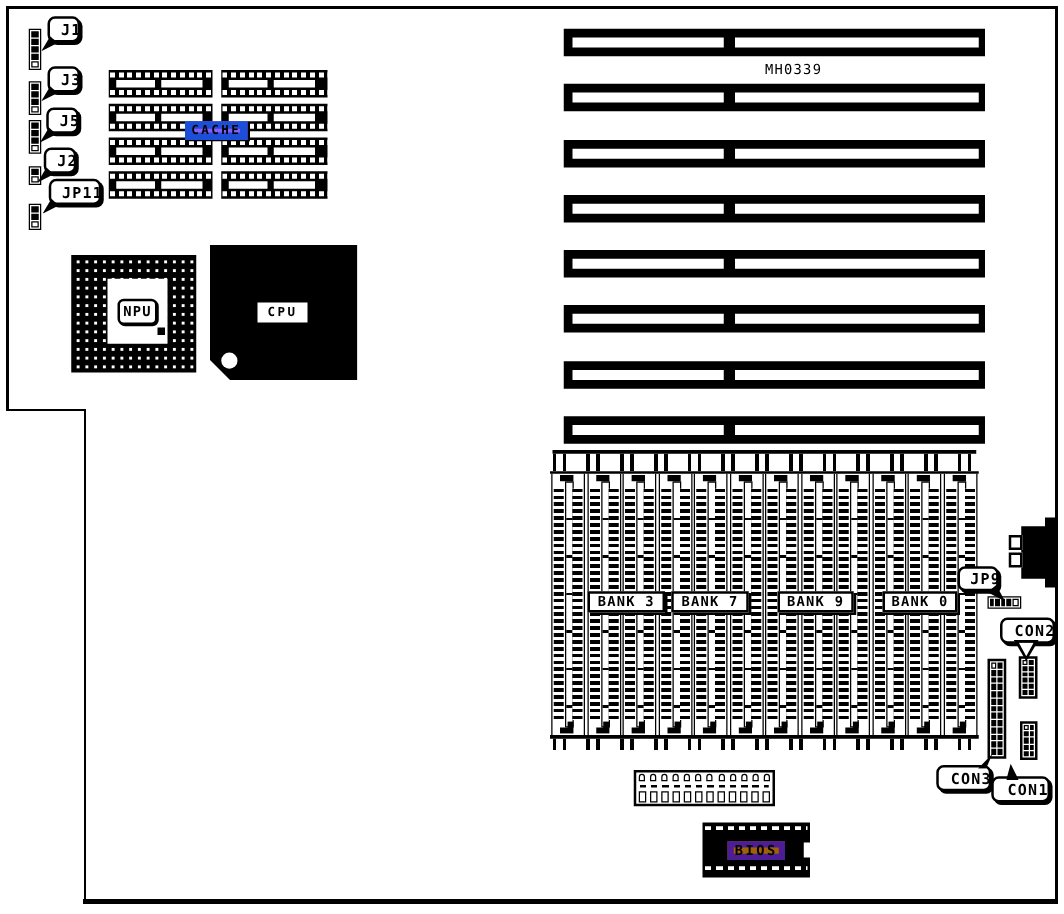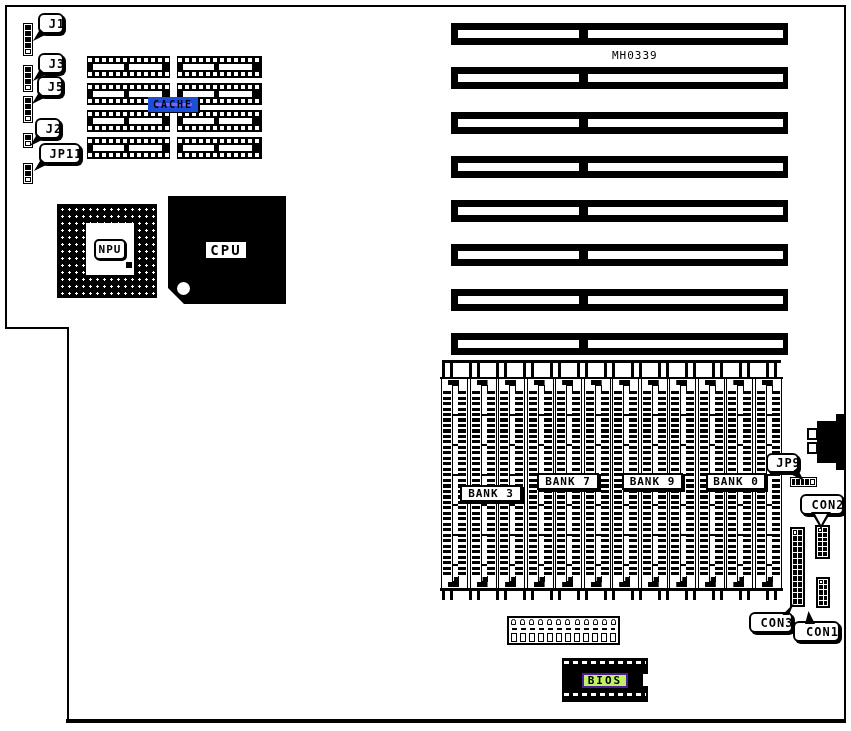--- a/index.html
+++ b/index.html
@@ -52,21 +52,21 @@
   .npu-label{background:#fff;border:2px solid #000;border-radius:5px;box-shadow:1px 1px 0 #000;
              padding:2px 3px;font-weight:bold;font-size:11px;letter-spacing:1px;}
   .npu-dot{position:absolute;left:69px;top:58px;width:6px;height:6px;background:#000;}
 
   
   .cpu{position:absolute;left:168px;top:196px;width:118px;height:108px;background:#000;
        clip-path:polygon(0 0,100% 0,100% 100%,16px 100%,0 calc(100% - 16px));}
   .cpu-dot{position:absolute;left:9px;top:86px;width:13px;height:13px;background:#fff;border-radius:50%;}
   .cpu-label{position:absolute;left:38px;top:46px;width:40px;height:16px;background:#fff;
              display:flex;align-items:center;justify-content:center;font-weight:bold;
-             font-size:14px;letter-spacing:2px;}
+             font-size:10px;letter-spacing:2px;}
 
   
   .isa-col{position:absolute;left:451px;top:23px;width:337px;display:flex;
            flex-direction:column;row-gap:22.3px;}
   .isa-slot{position:relative;height:22px;background:#000;}
   .sa,.sb{position:absolute;top:7px;height:8px;background:#fff;}
   .sa{left:7px;width:121px;}
   .sb{left:137px;width:195px;}
   .partnum{position:absolute;left:612px;top:49px;font-size:11px;letter-spacing:1px;}
 
@@ -115,22 +115,22 @@
   .pwr-dash{height:2px;margin:0 1px;
             background:repeating-linear-gradient(to right,#000 0 5px,rgba(0,0,0,0) 5px 9px);}
   .psq{width:6px;height:9px;border:1px solid #000;box-sizing:border-box;}
 
   
   .bios{position:absolute;left:562px;top:658px;width:86px;height:44px;background:#000;}
   .bios::before,.bios::after{content:"";position:absolute;left:2px;right:2px;height:3px;
        background:repeating-linear-gradient(to right,#fff 0 5px,rgba(0,0,0,0) 5px 9px);}
   .bios::before{top:3px;} .bios::after{bottom:6px;}
   .bios-notch{position:absolute;right:0;top:16px;width:5px;height:12px;background:#fff;}
-  .bios-label{position:absolute;left:20px;top:15px;width:46px;height:15px;background:#bef264;
-              border:2px solid #4c1d95;display:flex;align-items:center;justify-content:center;
+  .bios-label{position:absolute;left:20px;top:15px;width:46px;height:15px;background:#a16207;
+              border:5px solid #4c1d95;display:flex;align-items:center;justify-content:center;
               font-weight:bold;font-size:11px;letter-spacing:2px;box-sizing:border-box;}
 </style>
 </head>
 <body>
 
 <div class="board">
 
   <svg class="outline" width="851" height="731">
     <polygon points="6,6 845,6 845,722 68,722 68,328 6,328" fill="none" stroke="#000" stroke-width="2" shape-rendering="crispEdges"></polygon>
     <line x1="66" y1="721" x2="846" y2="721" stroke="#000" stroke-width="4" shape-rendering="crispEdges"></line>
@@ -166,21 +166,21 @@
     </div>
 
   <div class="callout" style="left:38px;top:13px;width:26px;">
       <span>J1</span>
       <i class="tail dl"></i>
     </div>
   <div class="callout" style="left:38px;top:53px;width:26px;">
       <span>J3</span>
       <i class="tail dl"></i>
     </div>
-  <div class="callout" style="left:37px;top:76px;width:26px;">
+  <div class="callout" style="left:37px;top:86px;width:26px;">
       <span>J5</span>
       <i class="tail dl"></i>
     </div>
   <div class="callout" style="left:35px;top:118px;width:26px;">
       <span>J2</span>
       <i class="tail dl"></i>
     </div>
   <div class="callout" style="left:39px;top:143px;width:42px;">
       <span>JP11</span>
       <i class="tail dl"></i>
@@ -355,21 +355,21 @@
         </div>
         <div class="simm">
           <div class="lt"></div>
           <div class="pl"></div>
           <div class="pc"></div>
           <div class="pr"></div>
           <div class="lb"></div>
         </div>
       </div>
     <div class="tabs bottom"></div>
-    <div class="bank-label" style="left:20px;width:62px;margin-top:12px;">
+    <div class="bank-label" style="left:30px;width:62px;">
         <span>BANK 3</span>
       </div>
     <div class="bank-label" style="left:97px;width:62px;">
         <span>BANK 7</span>
       </div>
     <div class="bank-label" style="left:182px;width:61px;">
         <span>BANK 9</span>
       </div>
     <div class="bank-label" style="left:266px;width:60px;">
         <span>BANK 0</span>

